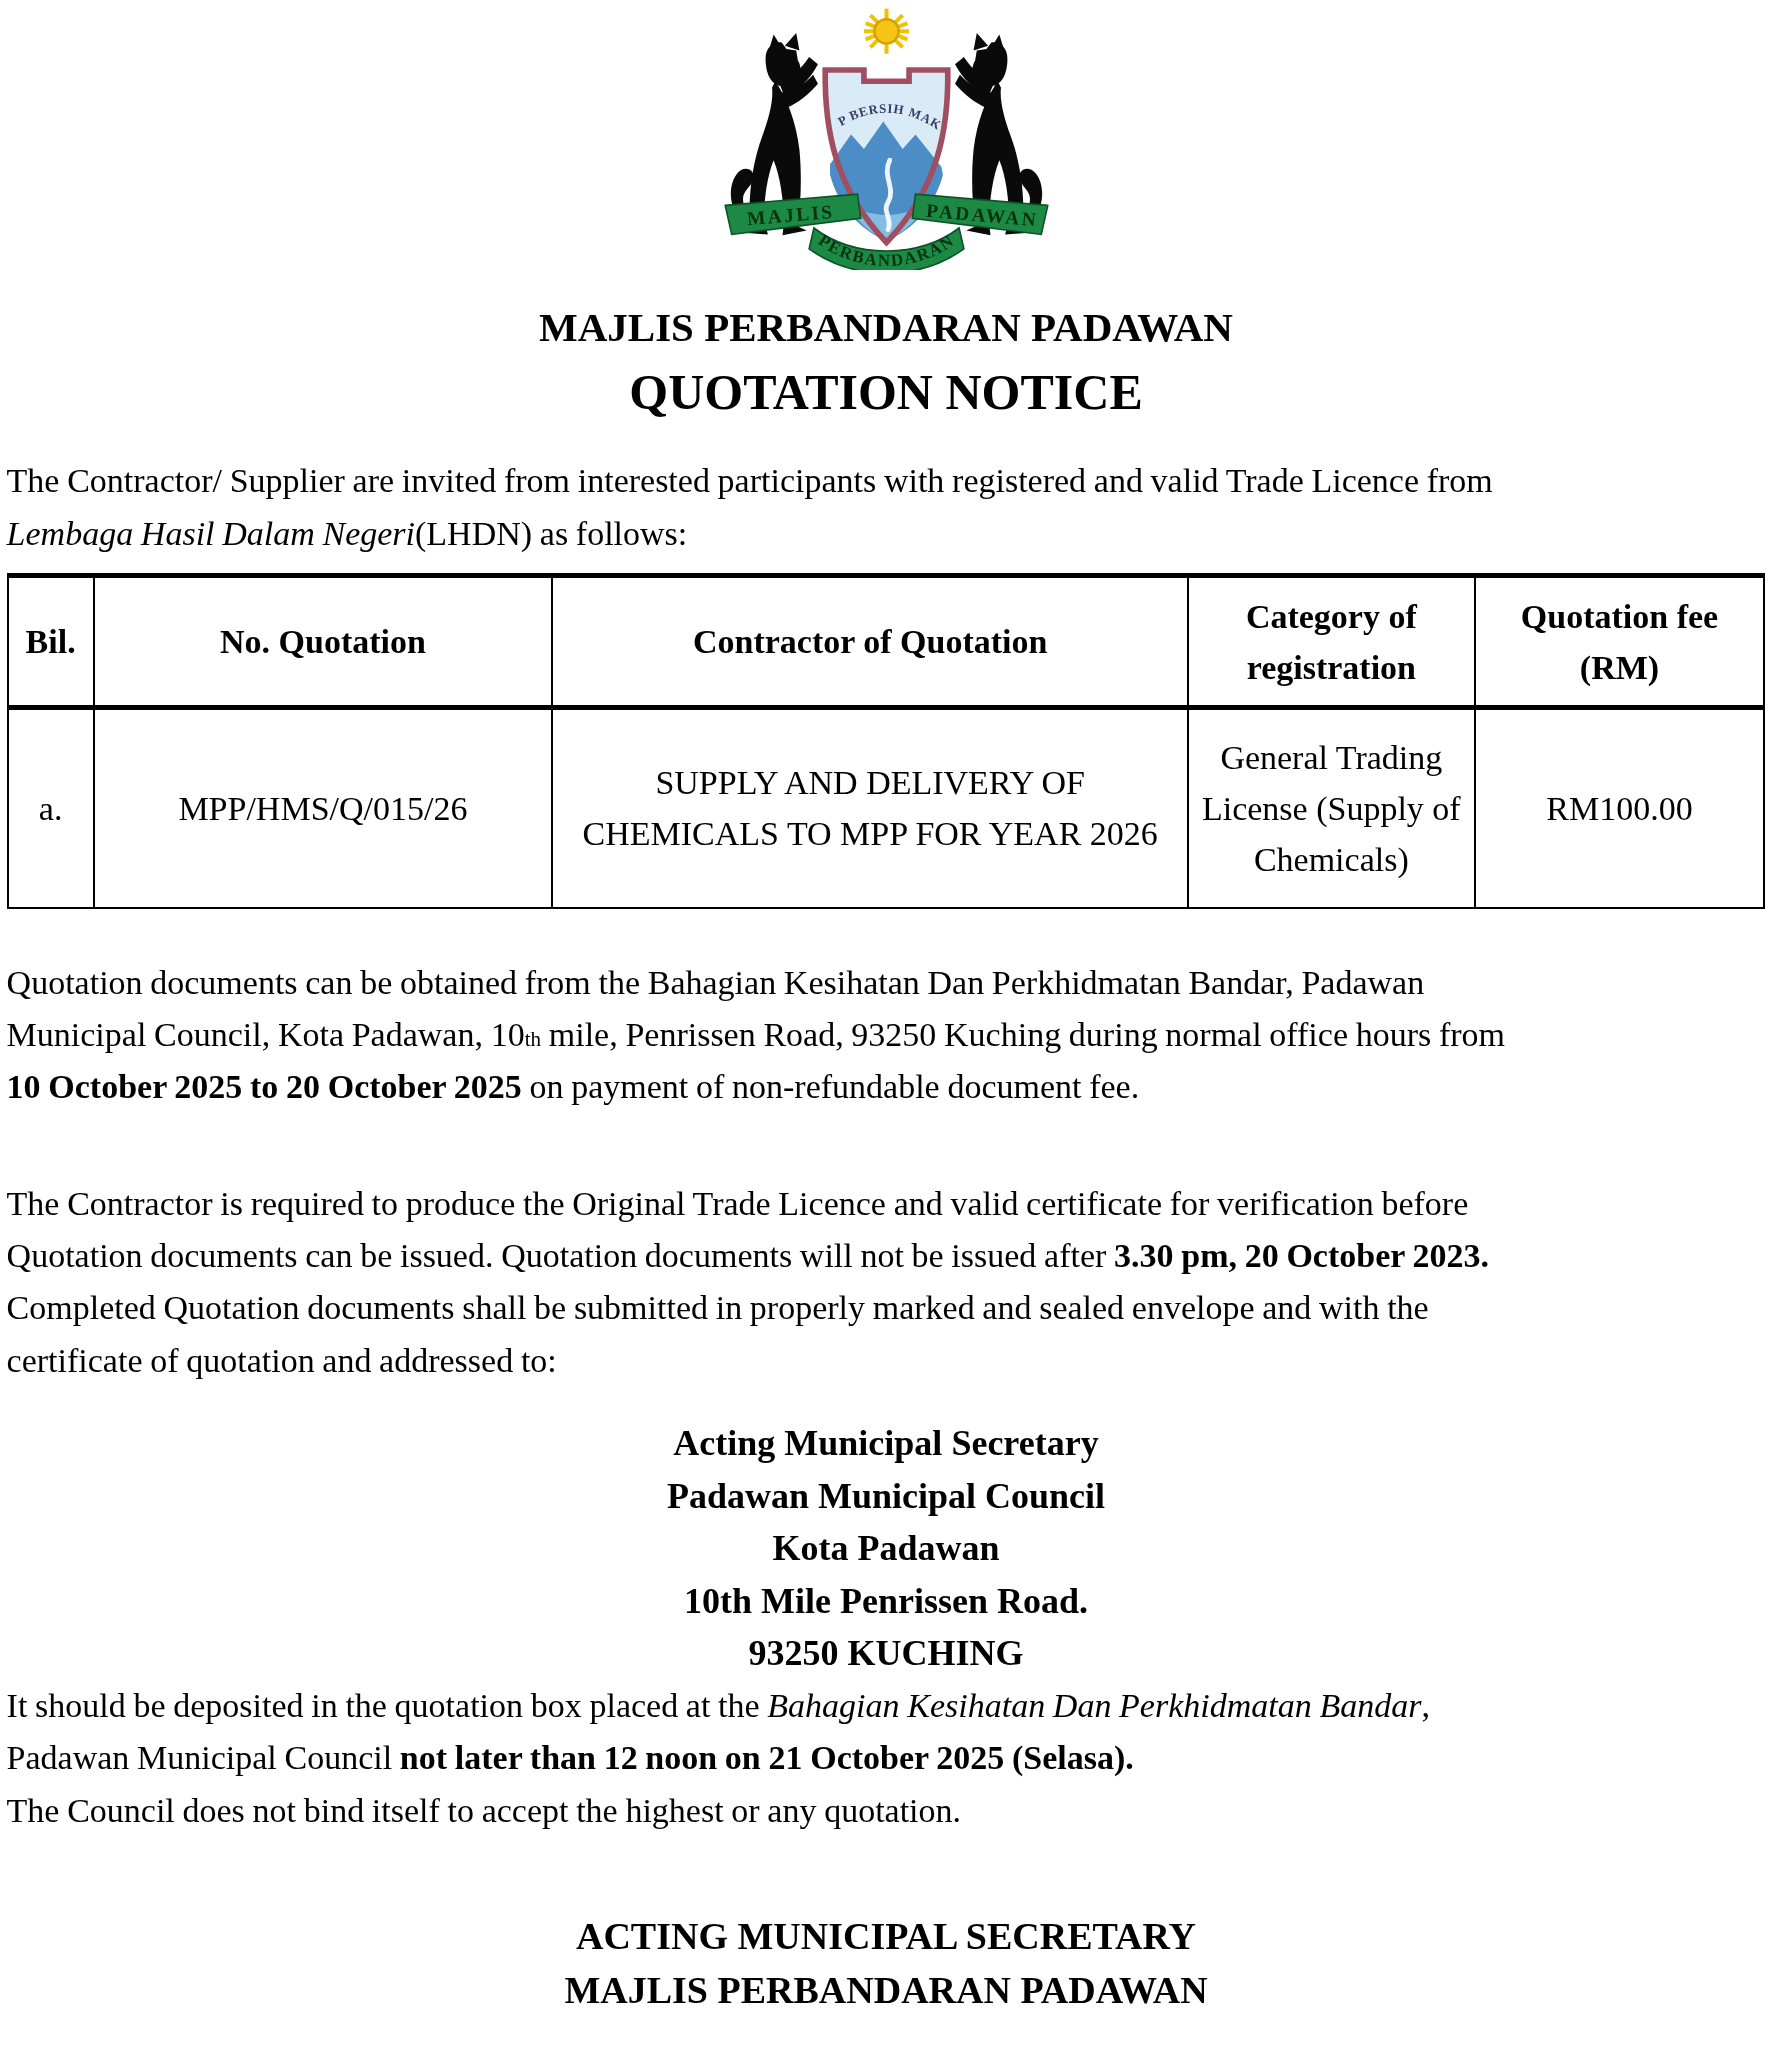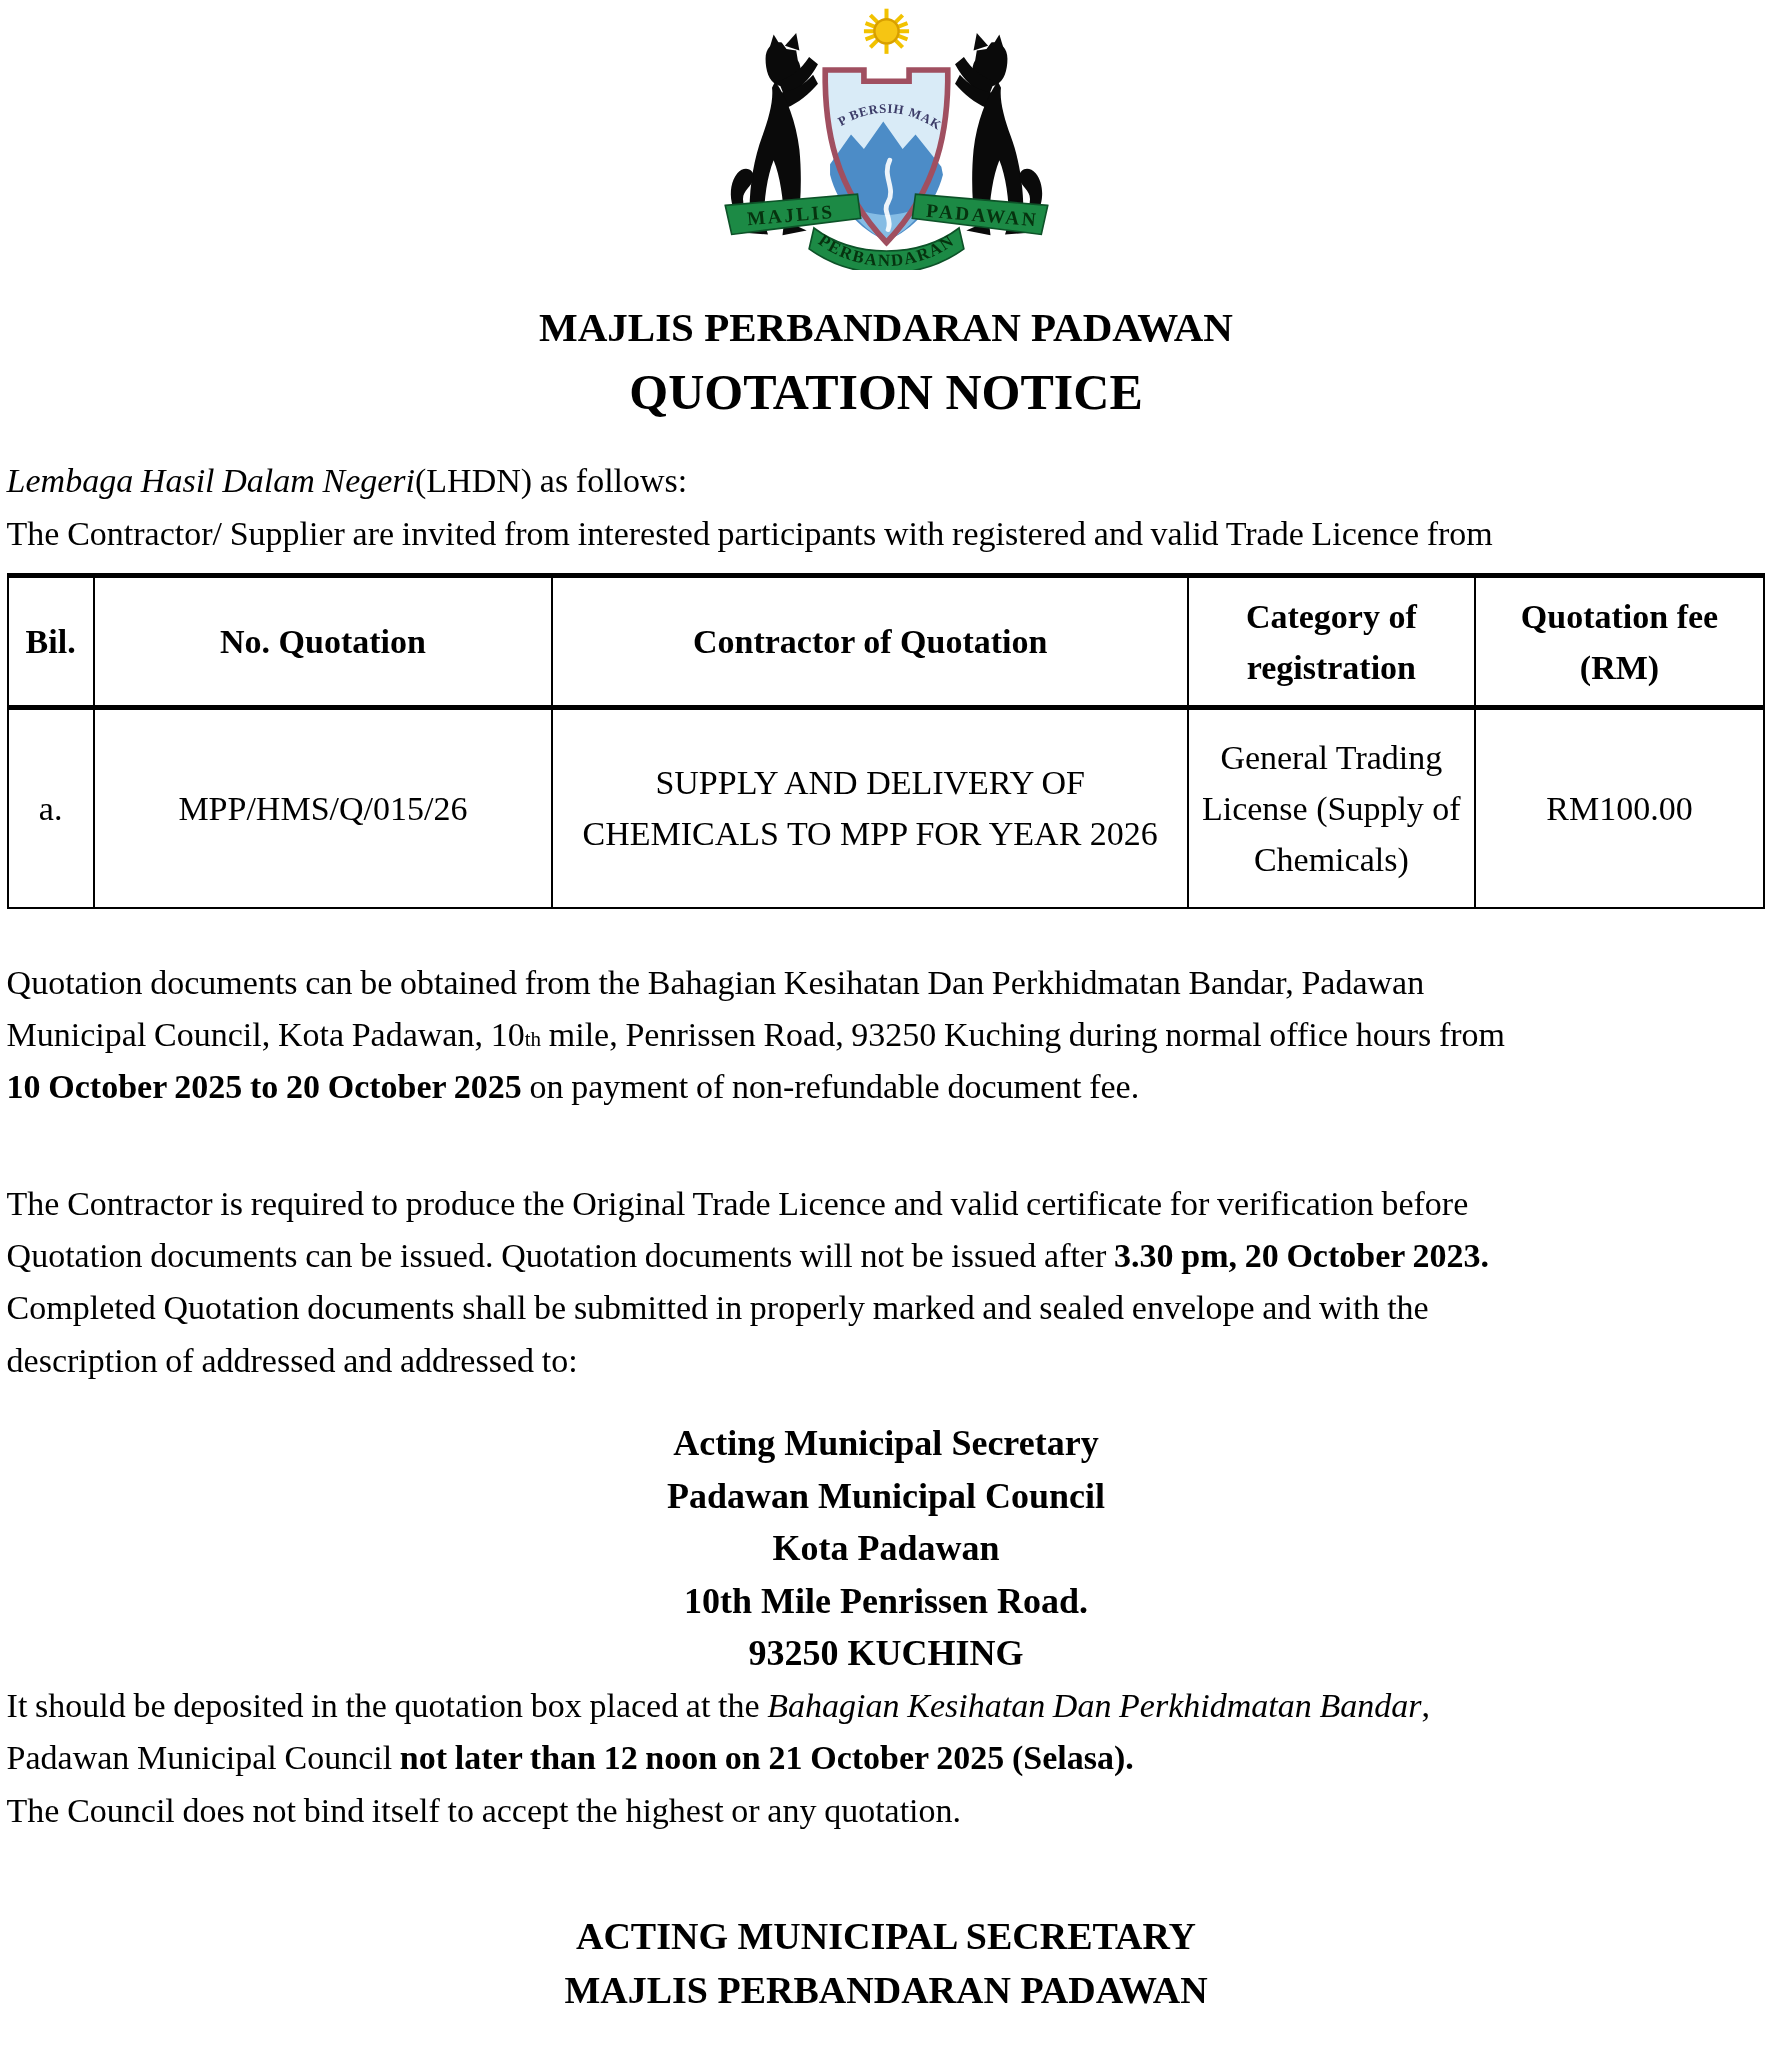--- a/index.html
+++ b/index.html
@@ -99,22 +99,22 @@
     <text font-size="21" font-weight="bold" letter-spacing="2" fill="#06330f">
       <textPath href="#bandArc" startOffset="50%" text-anchor="middle">PERBANDARAN</textPath>
     </text>
   </svg>
 </div>
 
 <div class="org-name">MAJLIS PERBANDARAN PADAWAN</div>
 <div class="doc-title">QUOTATION NOTICE</div>
 
 <div class="para intro">
+    <div><span>The Contractor/ Supplier are invited from interested participants with registered and valid Trade Licence from</span></div>
     <div><span class="i">Lembaga Hasil Dalam Negeri</span><span>(LHDN) as follows:</span></div>
-    <div><span>The Contractor/ Supplier are invited from interested participants with registered and valid Trade Licence from</span></div>
   </div>
 
 <table class="quote-table">
   <colgroup>
     <col class="col-bil">
       <col class="col-no">
       <col class="col-desc">
       <col class="col-cat">
       <col class="col-fee">
   </colgroup>
@@ -142,21 +142,21 @@
     <div><span>Quotation documents can be obtained from the Bahagian Kesihatan Dan Perkhidmatan Bandar, Padawan</span></div>
     <div><span>Municipal Council, Kota Padawan, 10</span><span class="sm">th</span><span> mile, Penrissen Road, 93250 Kuching during normal office hours from</span></div>
     <div><span class="b">10 October 2025 to 20 October 2025</span><span> on payment of non-refundable document fee.</span></div>
   </div>
 <div class="para p-contract">
     <div><span>The Contractor is required to produce the Original Trade Licence and valid certificate for verification before</span></div>
     <div><span>Quotation documents can be issued. Quotation documents will not be issued after </span><span class="b">3.30 pm, 20 October 2023.</span></div>
   </div>
 <div class="para p-complete">
     <div><span>Completed Quotation documents shall be submitted in properly marked and sealed envelope and with the</span></div>
-    <div><span>description of addressed and addressed to:</span></div>
+    <div><span>certificate of quotation and addressed to:</span></div>
   </div>
 
 <div class="address">
     <div>Acting Municipal Secretary</div>
     <div>Padawan Municipal Council</div>
     <div>Kota Padawan</div>
     <div>10th Mile Penrissen Road.</div>
     <div>93250 KUCHING</div>
   </div>
 

